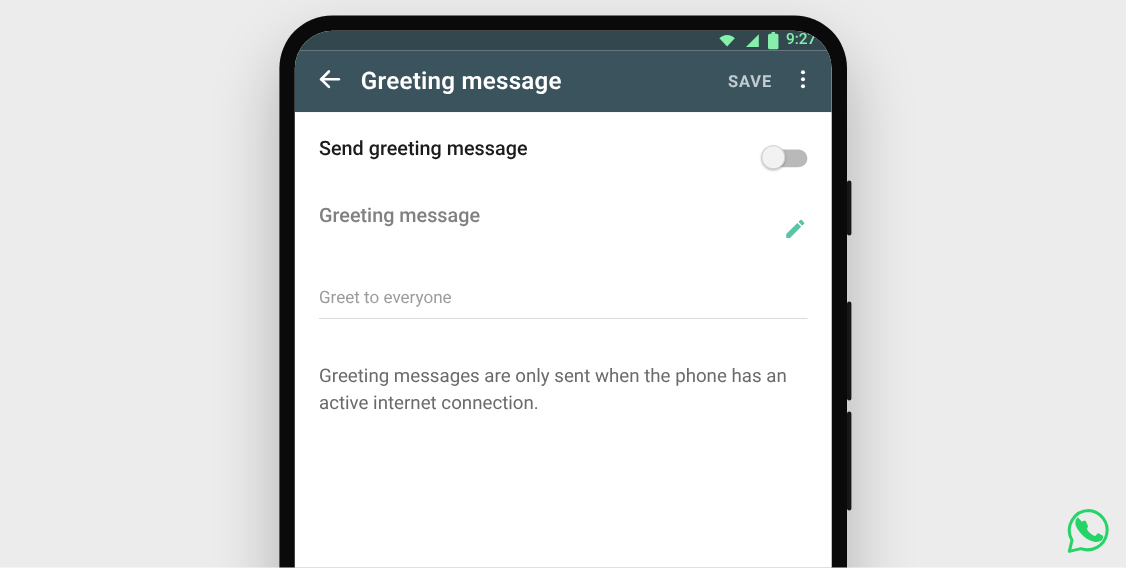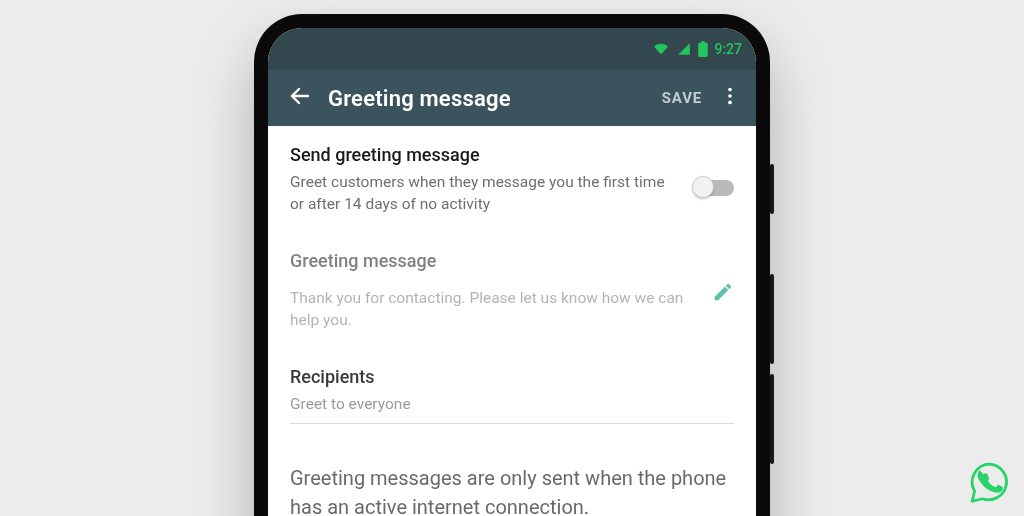--- a/index.html
+++ b/index.html
@@ -41,25 +41,24 @@
       height: 100%;
       background: #fff;
       border-radius: 34px;
       overflow: hidden;
       display: flex;
       flex-direction: column;
     }
 
     
     .statusbar {
-      height: 42px;
+      height: 18px;
       background: #33474f;
-      color: #22c55e;
-      display: flex;
-      align-items: center;
+      color: #86efac;
+      display: flex;
       justify-content: flex-end;
       padding: 0 14px;
       gap: 6px;
       font-size: 14px;
       font-weight: 500;
     }
     .statusbar .wifi,
     .statusbar .signal,
     .statusbar .battery { display: inline-flex; align-items: center; }
     .statusbar svg { display: block; }
@@ -101,21 +100,21 @@
 
     
     .content {
       flex: 1;
       background: linear-gradient(#ffffff 55%, #f1f1f1 100%);
       padding: 18px 22px 0 22px;
       color: #202020;
     }
     .row {
       display: flex;
-      align-items: center;
+      align-items: flex-end;
       gap: 16px;
     }
     .row .txt { flex: 1; }
     .section-title {
       font-size: 18px;
       font-weight: 500;
       color: #1b1b1b;
       margin-bottom: 6px;
     }
     .section-title.muted { color: #808080; }
@@ -157,21 +156,21 @@
       flex-shrink: 0;
     }
 
     .divider {
       height: 1px;
       background: #dcdcdc;
       margin: 8px 0 14px 0;
     }
 
     .footer-note {
-      font-size: 20px;
+      font-size: 17px;
       line-height: 1.45;
       color: #6a6a6a;
       margin-top: 40px;
     }
 
     
     .corner-logo {
       position: absolute;
       right: 12px;
       bottom: 12px;
@@ -230,48 +229,45 @@
             </svg>
         </span>
       </div>
     </div>
 
     <div class="content">
 
       <div class="row">
         <div class="txt">
           <div class="section-title">Send greeting message</div>
-          <div class="desc">Greet customers when they message you the first time or after 14 days of no activity</div>
         </div>
         <div class="toggle">
           <div class="knob"></div>
         </div>
       </div>
 
       <div class="gap-lg"></div>
 
       <div class="row">
         <div class="txt">
           <div class="section-title muted">Greeting message</div>
           <div style="height:10px"></div>
-          <div class="desc muted">Thank you for contacting. Please let us know how we can help you.</div>
         </div>
         <div class="pencil">
           <span>
             <svg width="22" height="22" viewBox="0 0 24 24" fill="currentColor">
                 <path d="M3 17.25V21h3.75L17.81 9.94l-3.75-3.75L3 17.25zM20.71 7.04a1 1 0 0 0 0-1.41l-2.34-2.34a1 1 0 0 0-1.41 0L15.13 5.12l3.75 3.75 1.83-1.83z"></path>
               </svg>
           </span>
         </div>
       </div>
 
       <div class="gap-lg"></div>
 
       <div>
-        <div class="section-title" style="color:#3a3a3a">Recipients</div>
         <div class="desc" style="color:#9c9c9c; margin-top:2px">Greet to everyone</div>
       </div>
 
       <div class="divider"></div>
 
       <div class="footer-note">Greeting messages are only sent when the phone has an active internet connection.</div>
 
     </div>
 
   </div>

